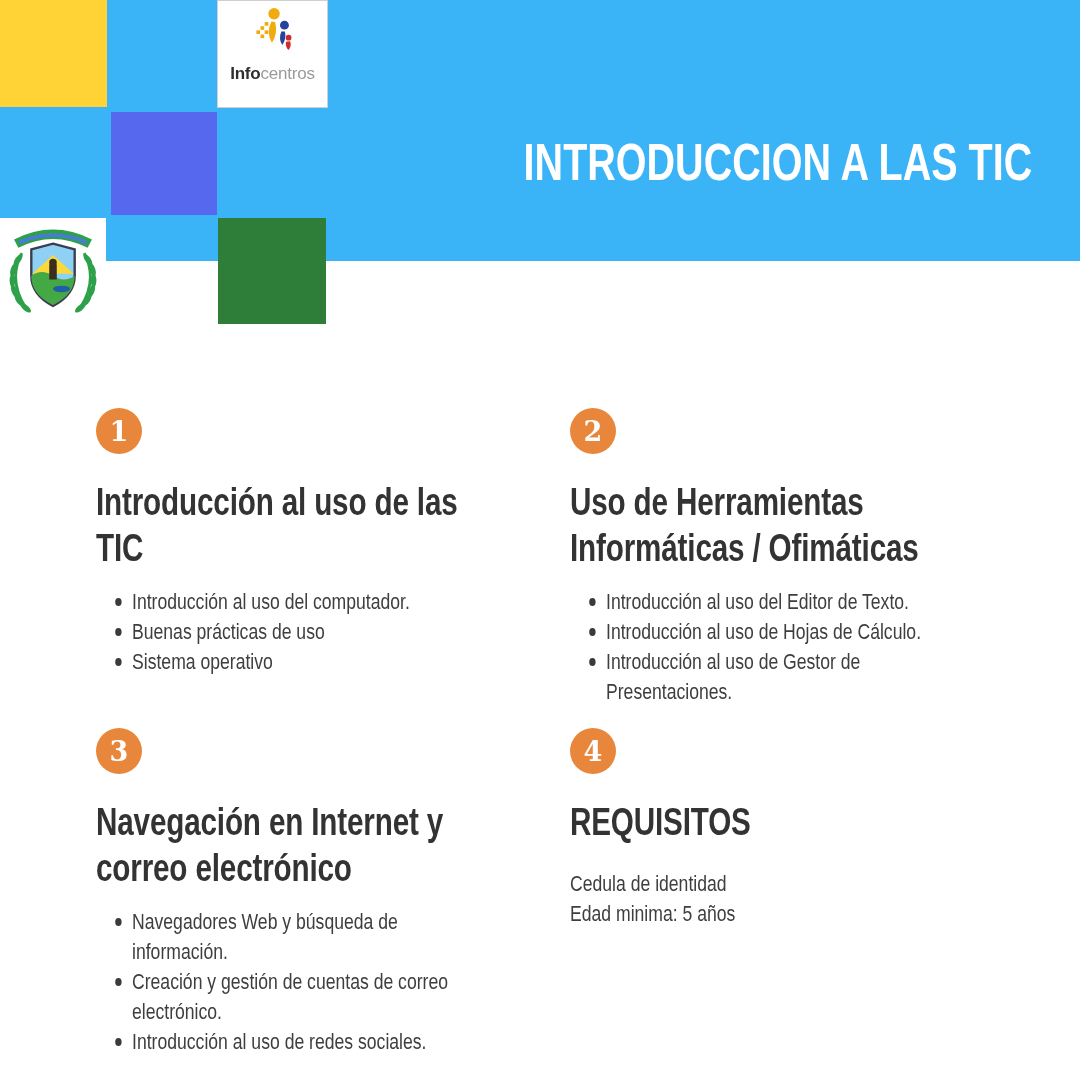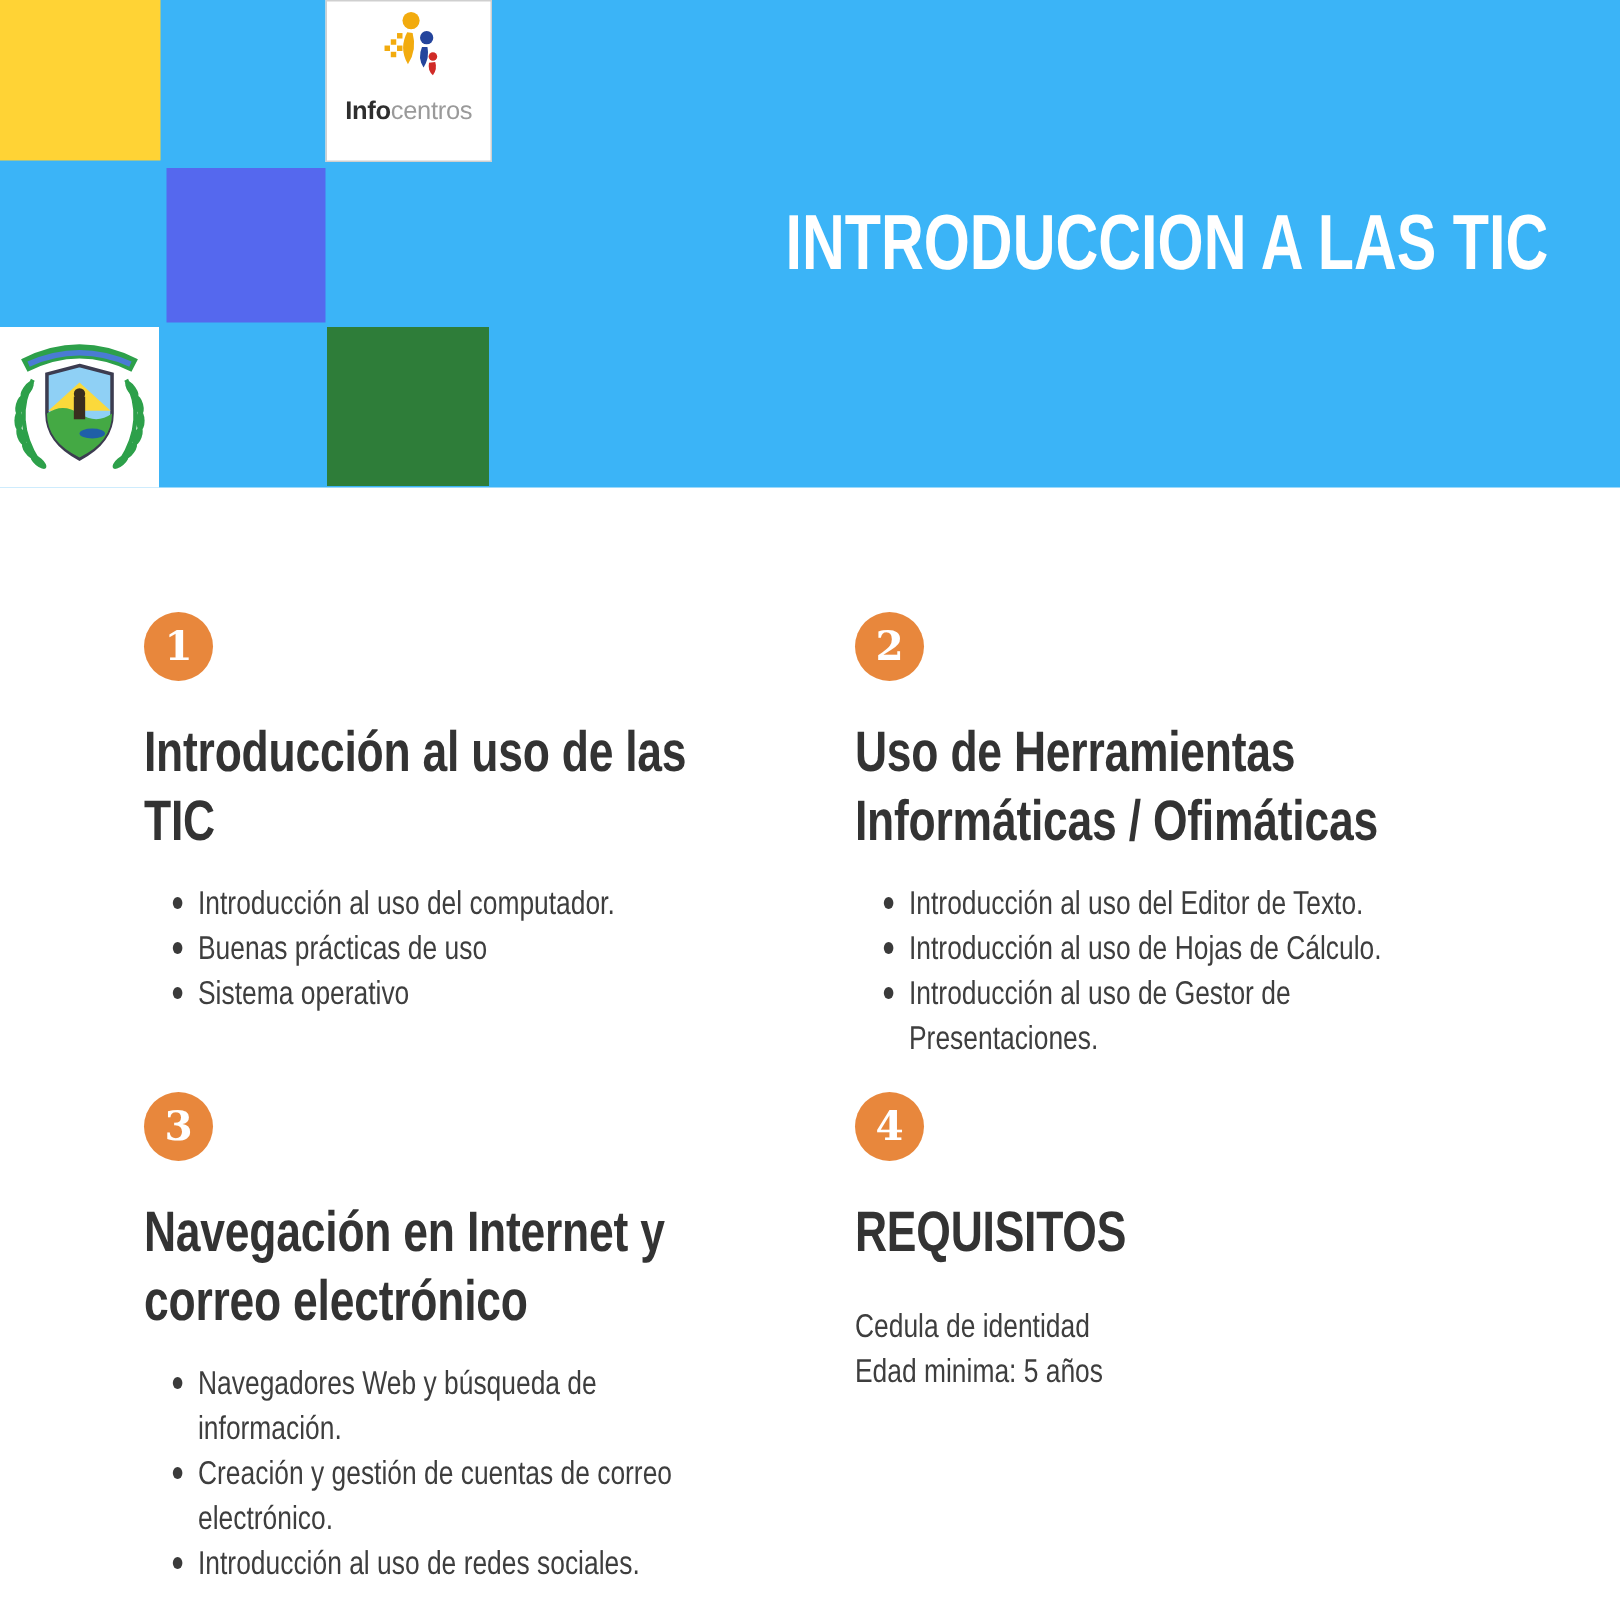--- a/index.html
+++ b/index.html
@@ -11,21 +11,21 @@
     --heading-text:#333333;
     --body-text:#3E3E3E;
     --title-text:#FFFFFF;
   }
   html,body{margin:0;padding:0;background:#ffffff;}
   .poster{
     position:relative;width:1080px;height:1080px;background:#ffffff;
     overflow:hidden;font-family:"Liberation Sans",sans-serif;
   }
   
-  .banner{position:absolute;left:0;top:0;width:1080px;height:325px;background:var(--banner-blue);}
+  .banner{position:absolute;left:0;top:0;width:1080px;height:261px;background:var(--banner-blue);}
   .sq{position:absolute;}
   .sq-yellow{left:0;top:0;width:107px;height:107px;background:var(--square-yellow);}
   .sq-royal{left:111px;top:112px;width:106px;height:103px;background:var(--square-royal-blue);}
   .sq-green{left:218px;top:218px;width:108px;height:106px;background:var(--square-green);}
   .logo-card{
     left:217px;top:0;width:111px;height:108px;background:#ffffff;
     border:1px solid #cfcfcf;box-sizing:border-box;
     display:flex;flex-direction:column;align-items:center;justify-content:flex-start;
   }
   .logo-mark{width:52px;height:58px;margin-top:4px;}

